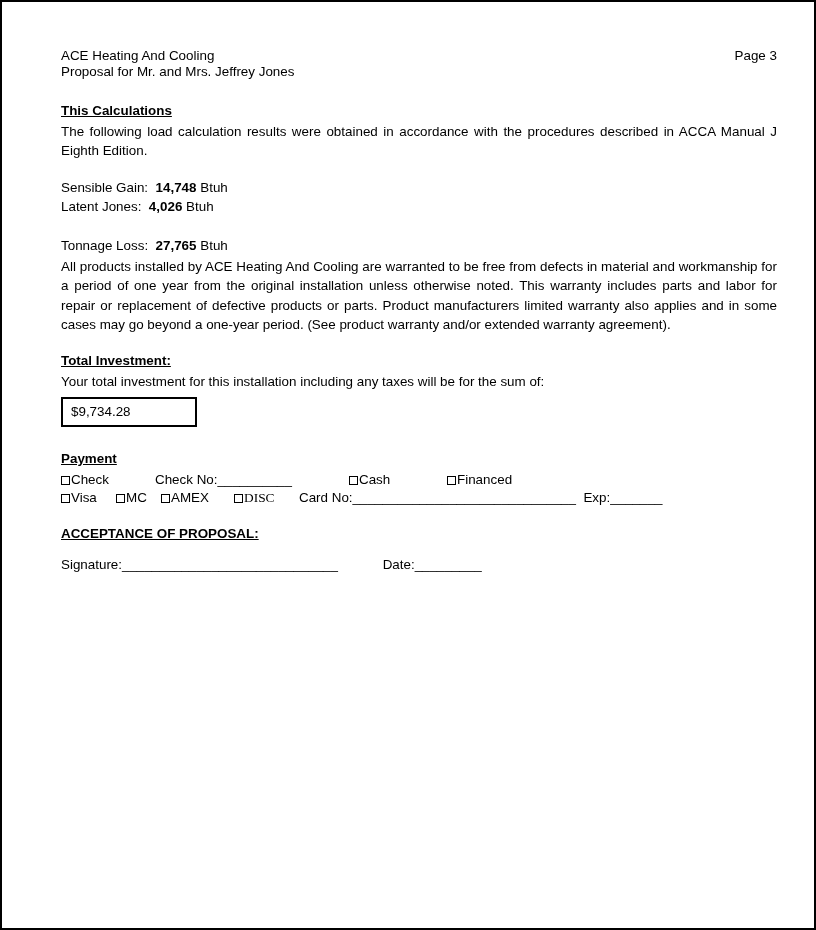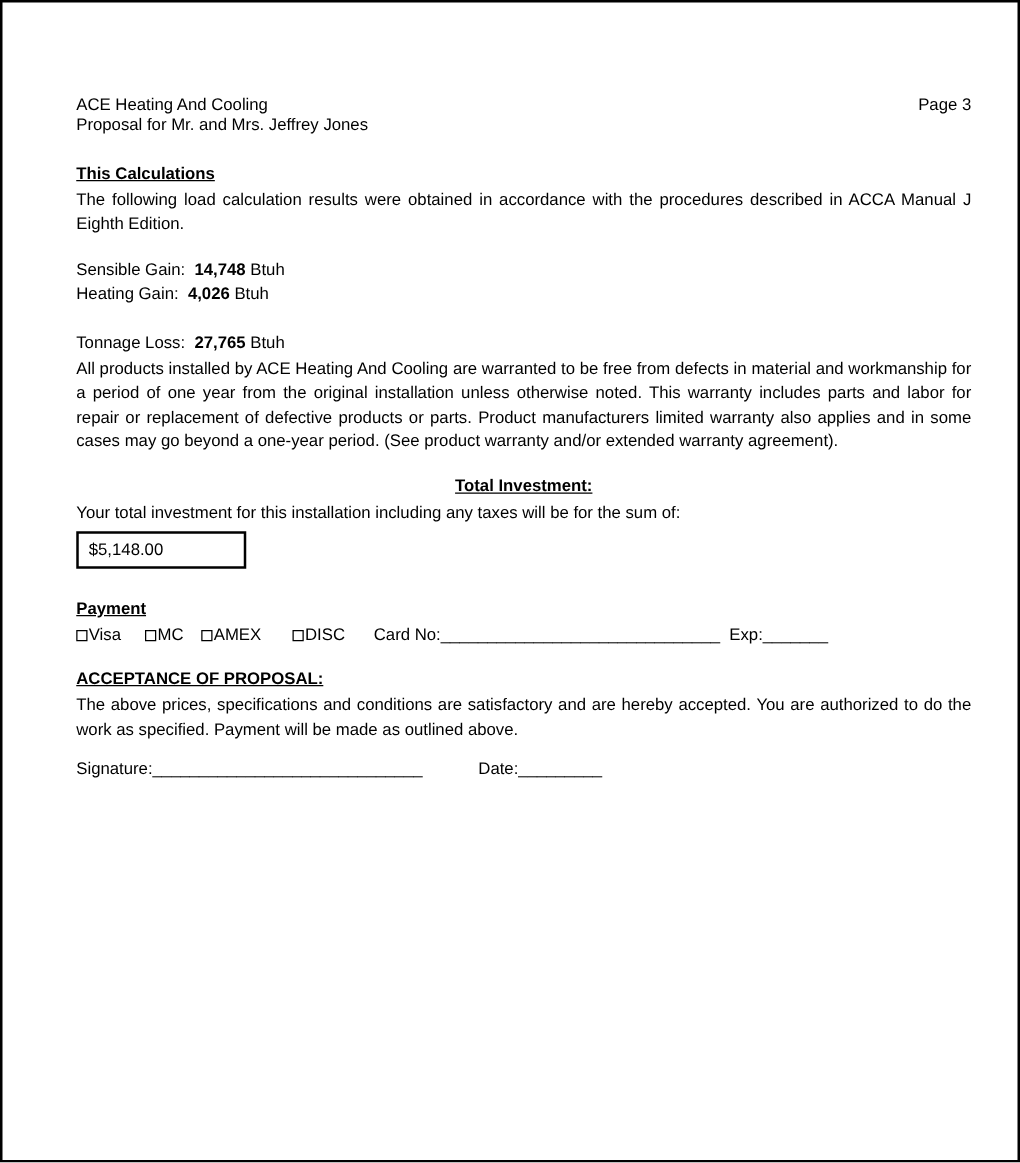--- a/index.html
+++ b/index.html
@@ -7,55 +7,55 @@
     position:relative;
     width:816px;height:930px;
     box-sizing:border-box;
     border:2px solid #000;
     background:#fff;
     color:#000;
     font-family:"Liberation Sans", sans-serif;
     font-size:13.4px;
     overflow:hidden;
   }
-  .content{position:absolute;left:59px;top:46px;width:716px;margin-top:28px;}
+  .content{position:absolute;left:59px;top:46px;width:716px;}
   p{margin:0;}
   .hdr{display:flex;justify-content:space-between;align-items:flex-start;line-height:15.5px;}
   .h{font-weight:bold;text-decoration:underline;line-height:19px;display:inline-block;}
   .hblock{line-height:19px;}
   .just{text-align:justify;line-height:19.3px;}
   .row{line-height:19.5px;white-space:pre-wrap;}
   .bold{font-weight:bold;}
   .mt-lc{margin-top:22px;}
   .mt-2{margin-top:2px;}
   .mt-3{margin-top:3px;}
   .mt-gains{margin-top:17px;}
   .mt-loss{margin-top:19px;}
   .mt-w{margin-top:21px;}
-  .mt-ti{margin-top:17px;text-align:center;}
+  .mt-ti{margin-top:17px;}
   .amount-box{
     margin-top:5px;
     width:136px;height:30px;
     box-sizing:border-box;
     border:2px solid #000;
     padding:3px 0 0 8px;
     line-height:19px;
   }
   .mt-pay{margin-top:22px;}
   .prow{position:relative;height:18.6px;line-height:18.6px;}
   .prow .pi{position:absolute;top:0;white-space:pre;}
   .cb{
     display:inline-block;
     width:7px;height:7px;
     border:1.7px solid #000;
     margin-right:1px;
     vertical-align:-1px;
   }
   .x0{left:0;} .x94{left:94px;} .x288{left:288px;} .x386{left:386px;}
-  .x55{left:55px;} .x100{left:100px;} .x173{left:173px;} .x238{left:238px;}
+  .x55{left:55px;} .x100{left:100px;} .x173{left:173px;font-family:Liberation Serif, serif;} .x238{left:238px;}
   .mt-acc{margin-top:16px;}
   .mt-sig{margin-top:12px;}
   .sig{line-height:19px;white-space:pre-wrap;}
 </style>
 </head>
 <body>
 
 <div class="page">
   <div class="content">
 
@@ -67,49 +67,54 @@
       <div>Page 3</div>
     </div>
 
     <div class="hblock mt-lc">
       <span class="h">This Calculations</span>
     </div>
     <p class="just mt-2">The following load calculation results were obtained in accordance with the procedures described in ACCA Manual J Eighth Edition.</p>
 
     <div class="mt-gains">
       <p class="row"><span>Sensible Gain:  </span><span class="bold">14,748</span><span> Btuh</span></p>
-      <p class="row"><span>Heating Gain:  </span><span class="bold">4,026</span><span> Btuh</span></p>
+      <p class="row"><span>Latent Jones:  </span><span class="bold">4,026</span><span> Btuh</span></p>
     </div>
 
     <p class="row mt-loss"><span>Tonnage Loss:  </span><span class="bold">27,765</span><span> Btuh</span></p>
 
     <p class="just mt-2">All products installed by ACE Heating And Cooling are warranted to be free from defects in material and workmanship for a period of one year from the original installation unless otherwise noted.  This warranty includes parts and labor for repair or replacement of defective products or parts.  Product manufacturers limited warranty also applies and in some cases may go beyond a one-year period. (See product warranty and/or extended warranty agreement).</p>
 
     <div class="hblock mt-ti">
       <span class="h">Total Investment:</span>
     </div>
     <p class="row mt-2">Your total investment for this installation including any taxes will be for the sum of:</p>
     <div class="amount-box">
-      <span>$5,148.00</span>
+      <span>$9,734.28</span>
     </div>
 
     <div class="hblock mt-pay">
       <span class="h">Payment</span>
     </div>
     <div class="mt-3">
+      <div class="prow">
+        <span class="pi x0"><span class="cb"></span><span>Check</span></span>
+        <span class="pi x94">Check No:__________</span>
+        <span class="pi x288"><span class="cb"></span><span>Cash</span></span>
+        <span class="pi x386"><span class="cb"></span><span>Financed</span></span>
+      </div>
       <div class="prow">
         <span class="pi x0"><span class="cb"></span><span>Visa</span></span>
         <span class="pi x55"><span class="cb"></span><span>MC</span></span>
         <span class="pi x100"><span class="cb"></span><span>AMEX</span></span>
         <span class="pi x173"><span class="cb"></span><span>DISC</span></span>
         <span class="pi x238">Card No:______________________________  Exp:_______</span>
       </div>
     </div>
 
     <div class="hblock mt-acc">
       <span class="h">ACCEPTANCE OF PROPOSAL:</span>
     </div>
-    <p class="just mt-2">The above prices, specifications and conditions are satisfactory and are hereby accepted.  You are authorized to do the work as specified.  Payment will be made as outlined above.</p>
 
     <p class="sig mt-sig">Signature:_____________________________            Date:_________</p>
 
   </div>
 </div>
 
 </body></html>

